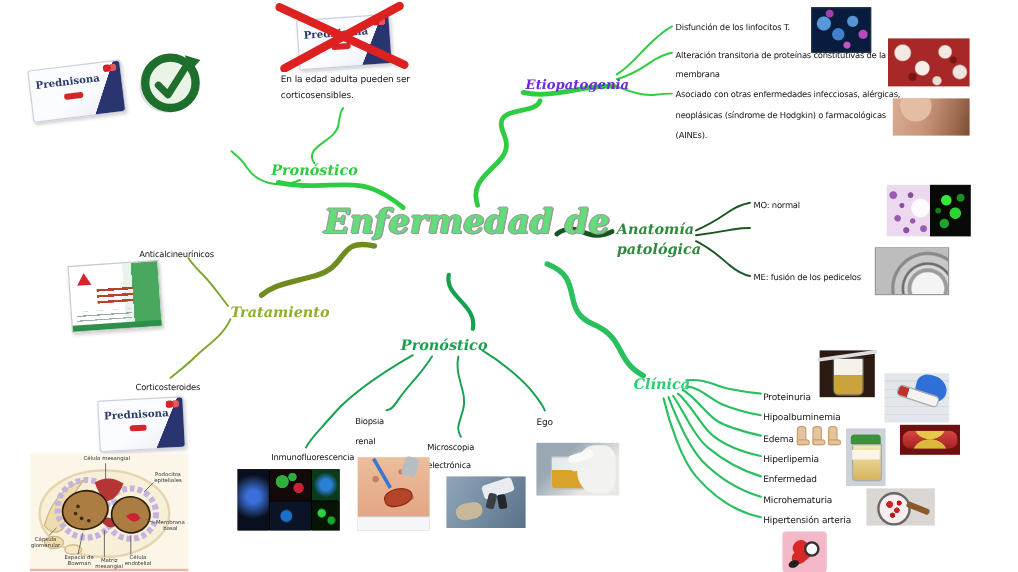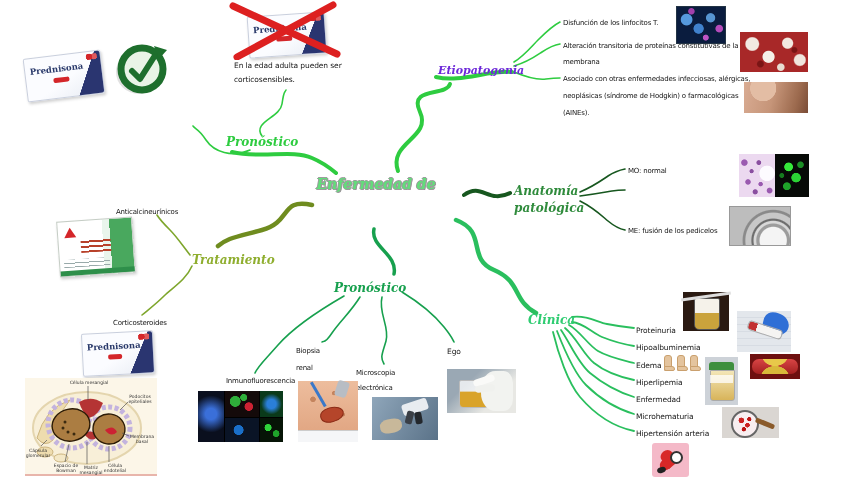--- a/index.html
+++ b/index.html
@@ -3,21 +3,21 @@
 <meta charset="utf-8">
 <style>
   html,body{margin:0;padding:0;}
   .canvas{position:relative;width:848px;height:477px;background:#fff;overflow:hidden;font-family:"DejaVu Sans",sans-serif;}
   svg{display:block;}
   .abs{position:absolute;}
   .leaf{position:absolute;font-size:7.5px;line-height:15px;color:#151515;letter-spacing:-0.1px;white-space:pre-line;}
   .sm{font-size:7px;letter-spacing:-0.2px;}
   .ctr{text-align:left;}
   .bl{position:absolute;font-family:"DejaVu Serif",serif;font-style:italic;font-weight:bold;white-space:nowrap;}
-  .title{position:absolute;left:270px;top:171px;width:212px;text-align:center;font-family:"DejaVu Serif",serif;font-style:italic;font-weight:bold;font-size:14px;line-height:27px;color:#62dd7a;text-shadow:-1px 0 0 #9c9c9c,1px 0 0 #9c9c9c,0 -1px 0 #9c9c9c,0 1px 0 #9c9c9c,1px 1px 0 #8f8f8f;}
+  .title{position:absolute;left:270px;top:171px;width:212px;text-align:center;font-family:"DejaVu Serif",serif;font-style:italic;font-weight:bold;font-size:28px;line-height:27px;color:#62dd7a;text-shadow:-1px 0 0 #9c9c9c,1px 0 0 #9c9c9c,0 -1px 0 #9c9c9c,0 1px 0 #9c9c9c,1px 1px 0 #8f8f8f;}
   .title div{white-space:nowrap;}
   .img{position:absolute;}
   .predbox{position:absolute;background:linear-gradient(150deg,#fbfcff 55%,#e7ebf3);border:1px solid #c9cfdd;border-radius:2px;box-shadow:1px 2px 3px rgba(0,0,0,.18);}
   .pb-brand{position:absolute;left:6%;top:20%;font-size:8.5px;font-weight:bold;color:#2a3a6b;font-family:"DejaVu Serif",serif;}
   .pb-pill2{position:absolute;left:36%;top:52%;width:20%;height:12%;background:#d4262a;border-radius:2px;}
   .pb-stripe{position:absolute;right:0;bottom:0;width:34%;height:100%;background:linear-gradient(115deg,transparent 45%,#2a3570 46%);border-radius:0 2px 2px 0;}
   .pb-logo{position:absolute;right:4%;top:5%;width:11px;height:6px;background:radial-gradient(circle at 28% 50%,#d4262a 0 38%,transparent 42%),radial-gradient(circle at 72% 50%,#e0595c 0 38%,transparent 42%);}
   .leg{position:absolute;width:6px;height:14px;background:#e4c49e;border:1px solid #caa06e;border-radius:3px 3px 1px 1px;}
   .leg::after{content:'';position:absolute;bottom:-1px;left:-1px;width:9px;height:3px;background:#e4c49e;border:1px solid #caa06e;border-radius:0 3px 2px 2px;}
   .heart{position:absolute;width:13px;height:11px;background:#d82828;transform:rotate(-40deg);}

